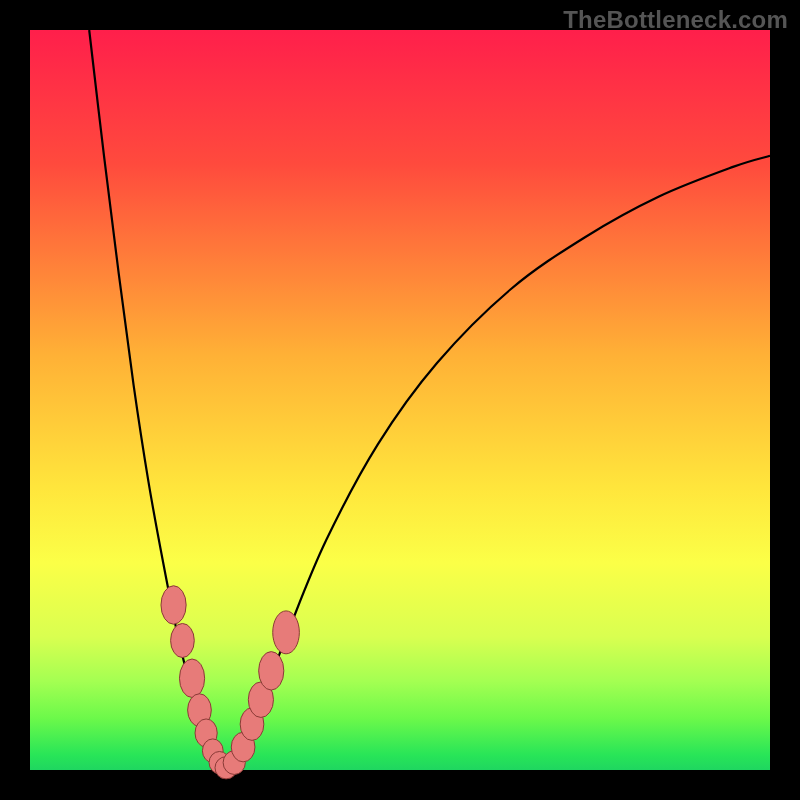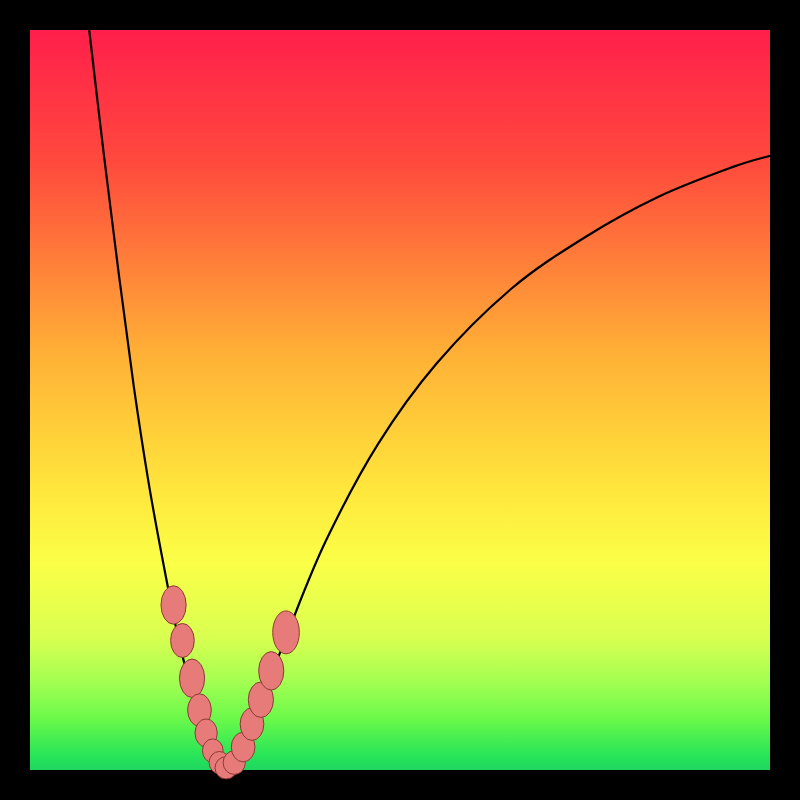--- a/index.html
+++ b/index.html
@@ -74,13 +74,14 @@
           <ellipse cx="196.10000000000002" cy="737.78" rx="11.1" ry="11.1" fill="#e77b79" stroke="#8a3a36" stroke-width="1"></ellipse>
           <ellipse cx="204.24" cy="732.6" rx="11.1" ry="11.84" fill="#e77b79" stroke="#8a3a36" stroke-width="1"></ellipse>
           <ellipse cx="213.12000000000003" cy="717.06" rx="11.84" ry="14.8" fill="#e77b79" stroke="#8a3a36" stroke-width="1"></ellipse>
           <ellipse cx="222" cy="694.12" rx="11.84" ry="16.28" fill="#e77b79" stroke="#8a3a36" stroke-width="1"></ellipse>
           <ellipse cx="230.88" cy="669.7" rx="12.58" ry="17.76" fill="#e77b79" stroke="#8a3a36" stroke-width="1"></ellipse>
           <ellipse cx="241.24" cy="640.84" rx="12.58" ry="19.240000000000002" fill="#e77b79" stroke="#8a3a36" stroke-width="1"></ellipse>
           <ellipse cx="256.04" cy="602.36" rx="13.320000000000002" ry="21.459999999999997" fill="#e77b79" stroke="#8a3a36" stroke-width="1"></ellipse>
         </g>
     </svg>
   </div>
+  <div class="watermark">TheBottleneck.com</div>
 </div>
 
 </body></html>

